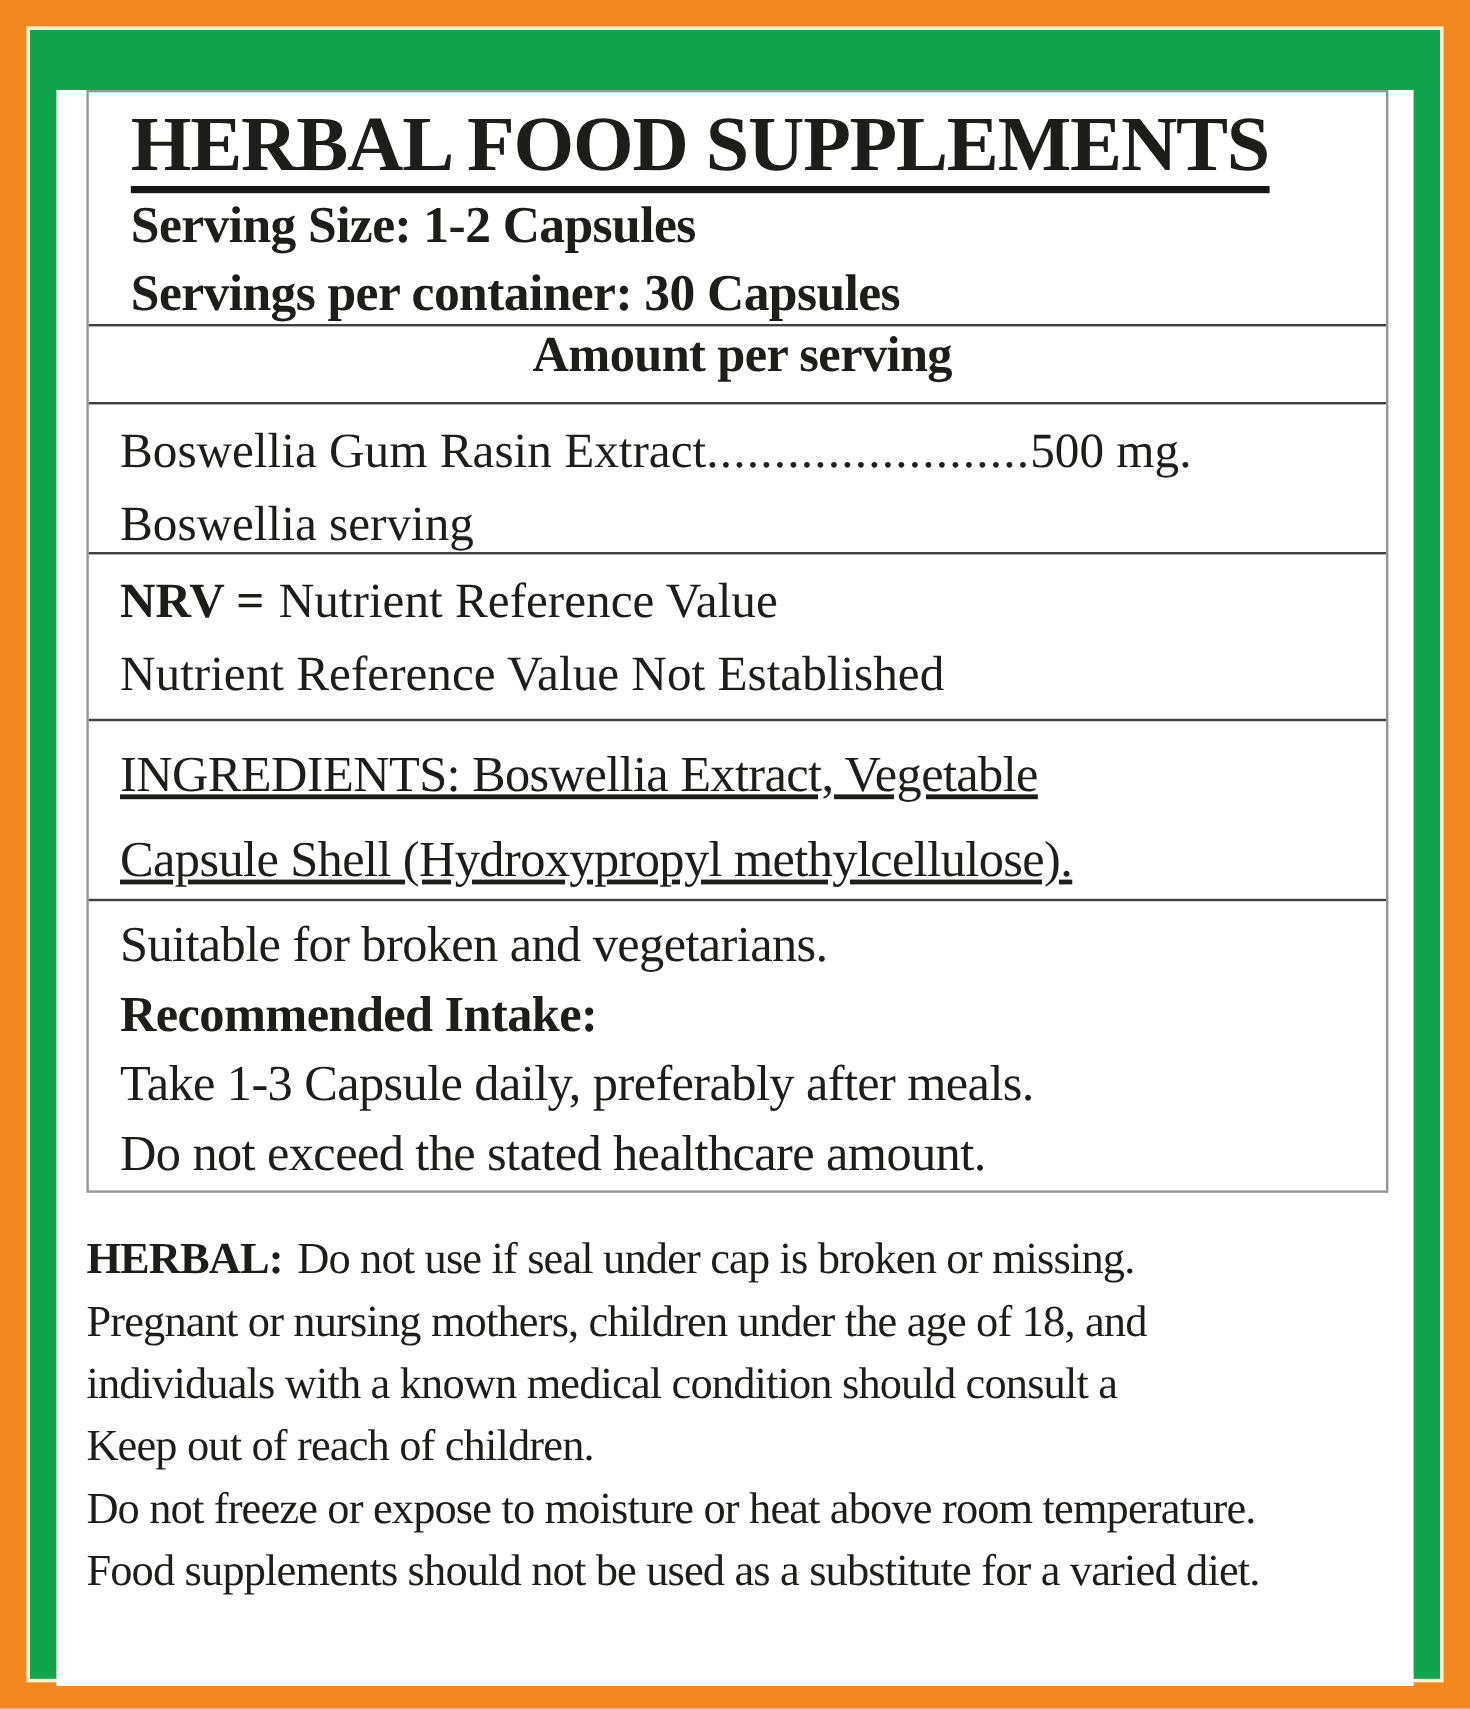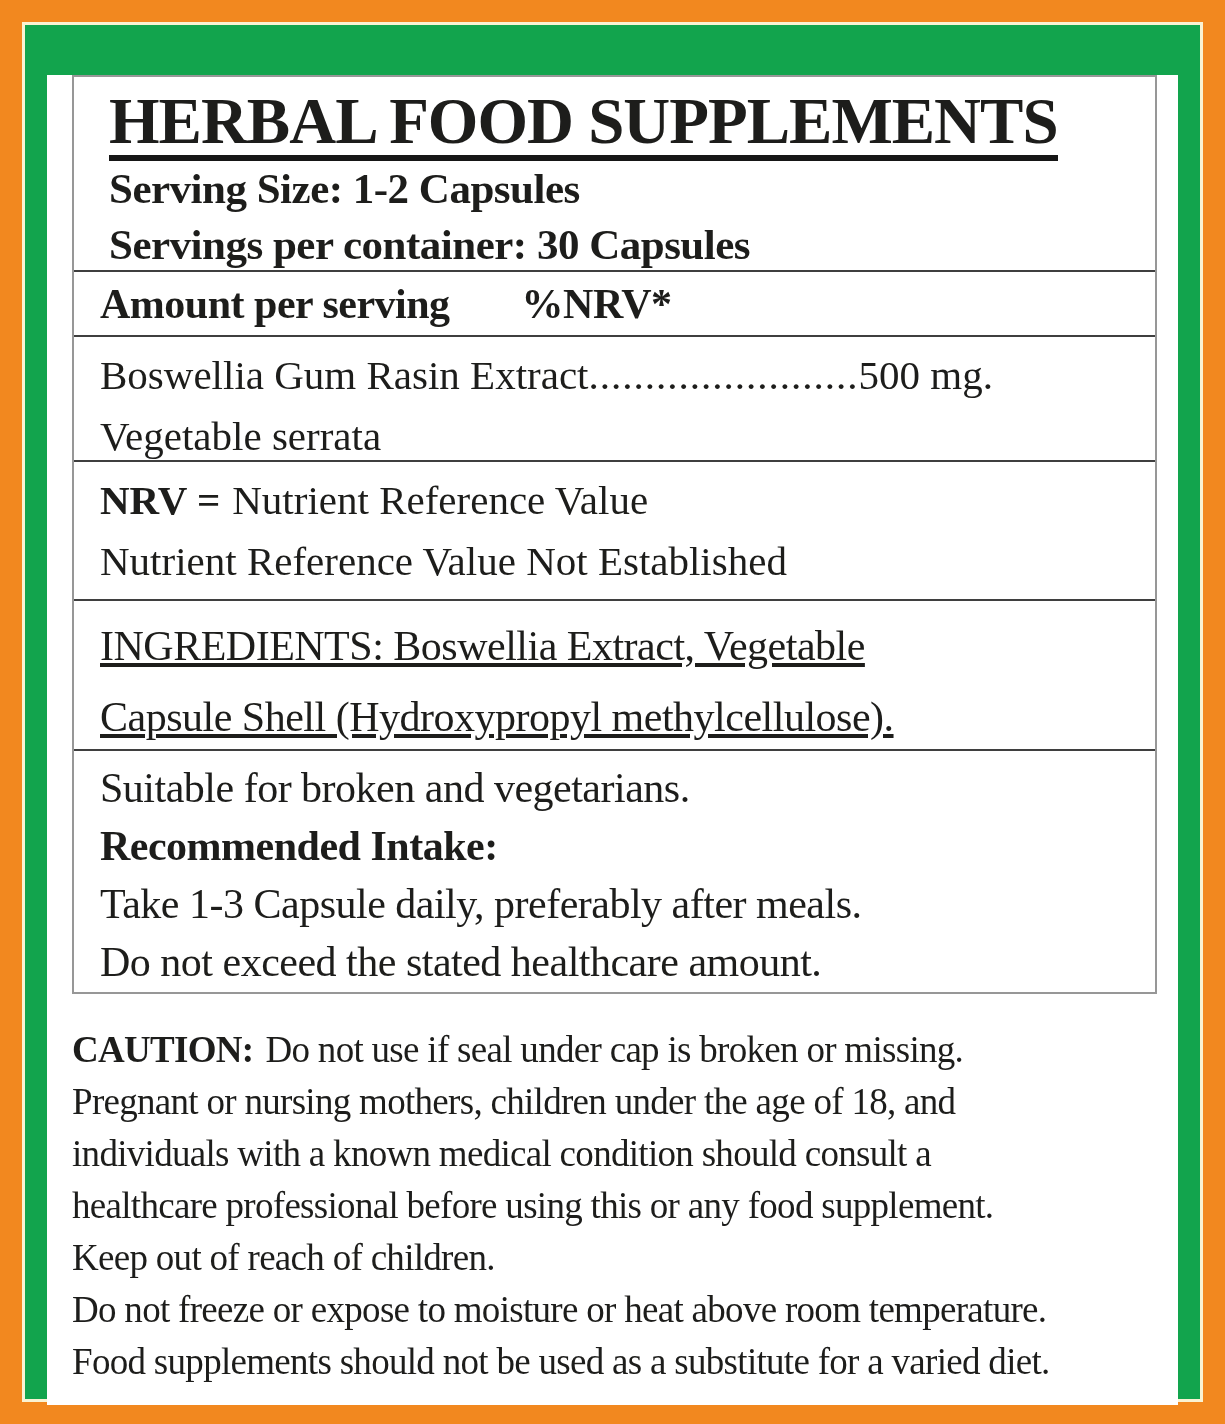--- a/index.html
+++ b/index.html
@@ -80,20 +80,21 @@
 
   
   .row-amount {
     height: 65px;
     display: flex;
     align-items: center;
     gap: 72px;
     font-size: 42px;
     font-weight: bold;
     letter-spacing: -0.5px;
+    flex-direction: column;
   }
 
   
   .row-ingredient { height: 125px; padding-top: 8px; font-size: 41px; line-height: 61px; }
   .leader-dots { letter-spacing: 1px; }
   .ing-amount { }
 
   
   .row-nrvdef { height: 139px; padding-top: 8px; font-size: 41px; line-height: 61px; }
   .nrv-prefix { margin-right: 12px; }
@@ -130,21 +131,21 @@
             <div class="serving-line">Servings per container: 30 Capsules</div>
           </div>
 
           <div class="row row-amount">
             <span>Amount per serving</span>
             <span>%NRV*</span>
           </div>
 
           <div class="row row-ingredient">
             <div class="nowrap"><span>Boswellia Gum Rasin Extract</span><span class="leader-dots">........................</span><span class="ing-amount">500 mg.</span></div>
-            <div class="nowrap">Vegetable serrata</div>
+            <div class="nowrap">Boswellia serving</div>
           </div>
 
           <div class="row row-nrvdef">
             <div class="nowrap"><span class="bold nrv-prefix">NRV =</span><span>Nutrient Reference Value</span></div>
             <div class="nowrap">Nutrient Reference Value Not Established</div>
           </div>
 
           <div class="row row-ingredients">
             <div class="nowrap">INGREDIENTS: Boswellia Extract, Vegetable</div>
             <div class="nowrap">Capsule Shell (Hydroxypropyl methylcellulose).</div>
@@ -153,24 +154,23 @@
           <div class="row row-usage">
             <div class="nowrap">Suitable for broken and vegetarians.</div>
             <div class="nowrap bold">Recommended Intake:</div>
             <div class="nowrap">Take 1-3 Capsule daily, preferably after meals.</div>
             <div class="nowrap">Do not exceed the stated healthcare amount.</div>
           </div>
 
         </div>
 
         <div class="caution">
-          <div class="c-line"><span class="bold caution-label">CAUTION:</span><span>Do not use if seal under cap is broken or missing.</span></div>
+          <div class="c-line"><span class="bold caution-label">HERBAL:</span><span>Do not use if seal under cap is broken or missing.</span></div>
           <div class="c-line">Pregnant or nursing mothers, children under the age of 18, and</div>
           <div class="c-line">individuals with a known medical condition should consult a</div>
-          <div class="c-line">healthcare professional before using this or any food supplement.</div>
           <div class="c-line">Keep out of reach of children.</div>
           <div class="c-line">Do not freeze or expose to moisture or heat above room temperature.</div>
           <div class="c-line">Food supplements should not be used as a substitute for a varied diet.</div>
         </div>
 
       </div>
     </div>
   </div>
 </div>
 

